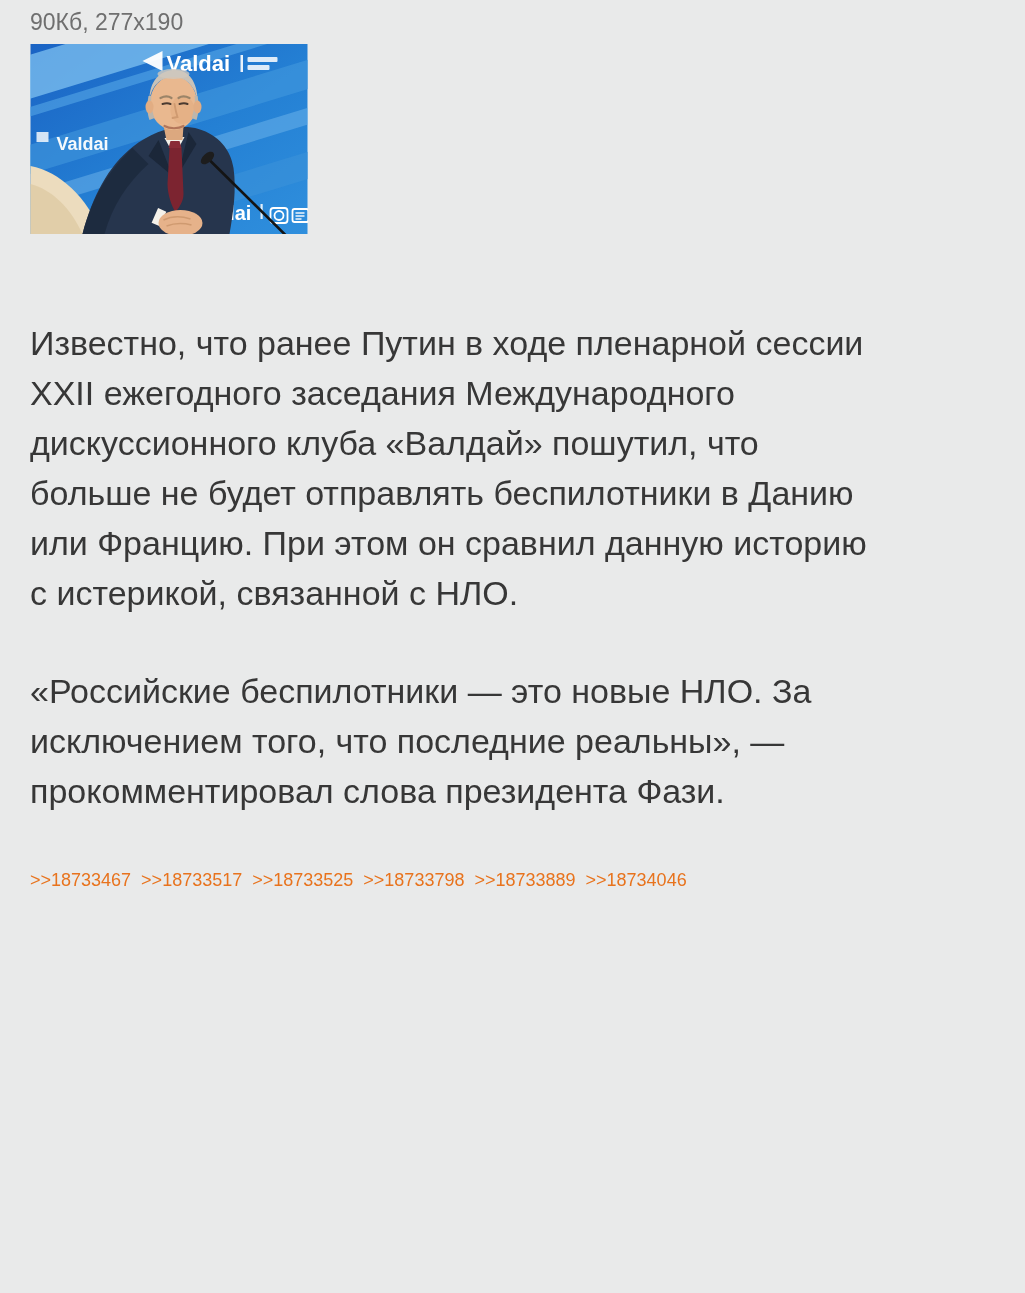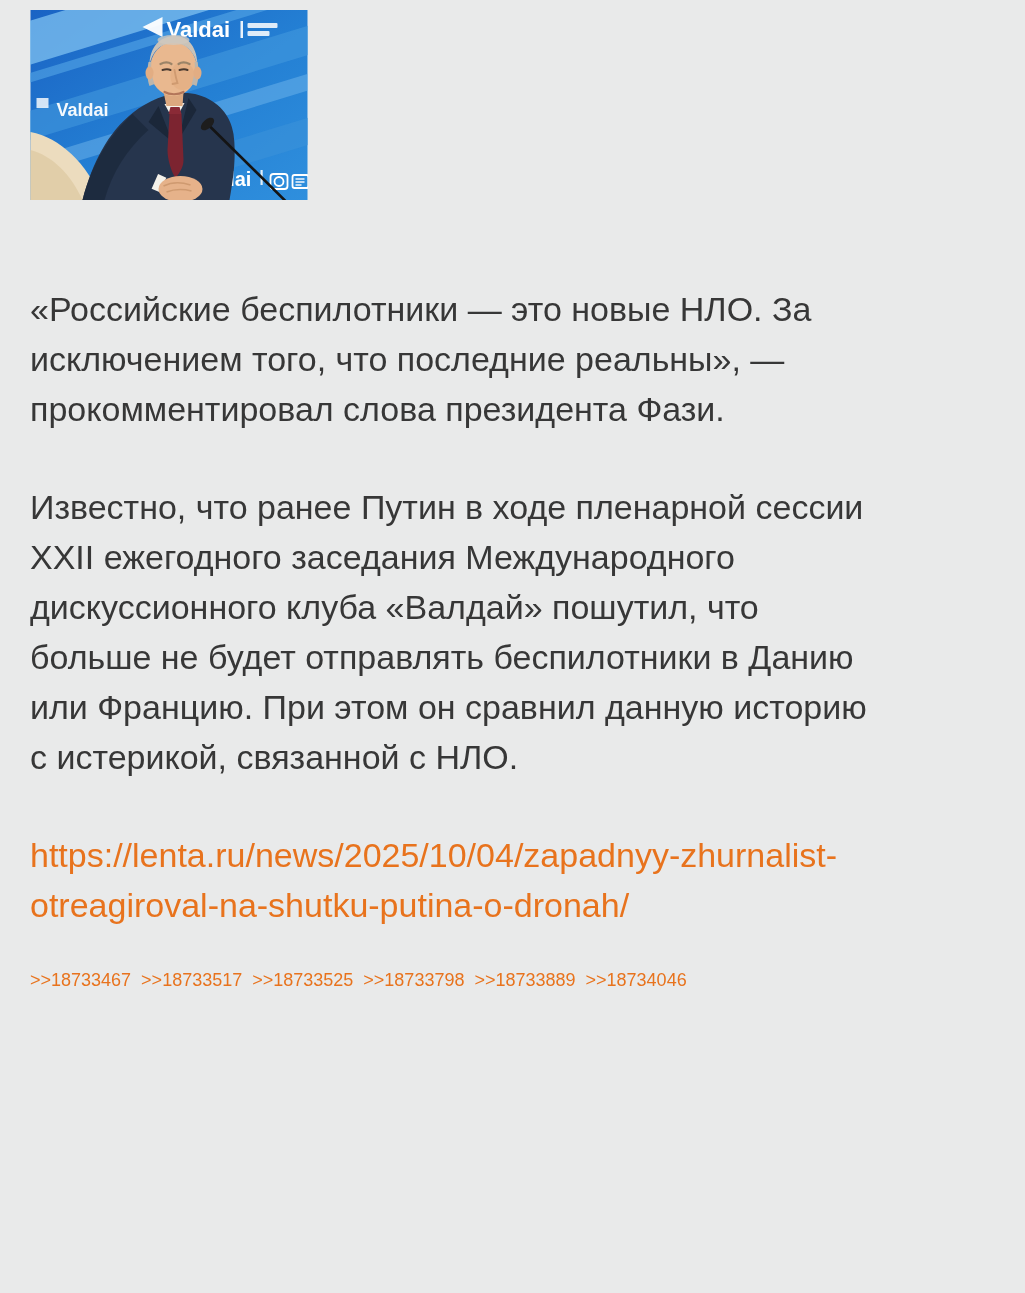--- a/index.html
+++ b/index.html
@@ -21,21 +21,21 @@
   .post { padding: 8px 30px 0 30px; }
   .file-info {
     font-size: 23px;
     line-height: 28px;
     color: var(--muted_color);
   }
   .thumb {
     display: block;
     width: 278px;
     height: 190px;
-    margin-top: 2px;
+    margin-top: 8px;
     text-decoration: none;
     cursor: pointer;
   }
   .thumb svg { display: block; }
   .message {
     margin-top: 84px;
     font-size: 34px;
     line-height: 50px;
   }
   .message p {
@@ -67,20 +67,21 @@
     font-family: "Liberation Sans", "DejaVu Sans", sans-serif;
     font-weight: 700;
     fill: #ffffff;
   }
 </style>
 </head>
 <body>
 
 <div class="post">
 
+  <div class="file-info">90Кб, 277x190</div>
 
   <a class="thumb">
     <svg width="278" height="190" viewBox="0 0 277 190">
       <defs>
         <linearGradient id="bg" x1="0" y1="0" x2="1" y2="1">
           <stop offset="0" stop-color="#1a63c4"></stop>
           <stop offset="0.55" stop-color="#2480d4"></stop>
           <stop offset="1" stop-color="#2f8fdd"></stop>
         </linearGradient>
       </defs>
@@ -156,30 +157,28 @@
       </g>
 
       <g>
         <line x1="256" y1="192" x2="180" y2="117" stroke="#141414" stroke-width="2.6" stroke-linecap="round"></line>
         <ellipse cx="177" cy="114" rx="8" ry="4.5" fill="#1d1d1d" transform="rotate(-42 177 114)"></ellipse>
       </g>
     </svg>
   </a>
 
   <div class="message">
-    <p>«Российские беспилотники — это новые НЛО. За
-исключением того, что последние реальны», —
-прокомментировал слова президента Фази.</p>
     <p>Известно, что ранее Путин в ходе пленарной сессии
 XXII ежегодного заседания Международного
 дискуссионного клуба «Валдай» пошутил, что
 больше не будет отправлять беспилотники в Данию
 или Францию. При этом он сравнил данную историю
 с истерикой, связанной с НЛО.</p>
-    <a class="article-link">https://lenta.ru/news/2025/10/04/zapadnyy-zhurnalist-
-otreagiroval-na-shutku-putina-o-dronah/</a>
+    <p>«Российские беспилотники — это новые НЛО. За
+исключением того, что последние реальны», —
+прокомментировал слова президента Фази.</p>
   </div>
 
   <div class="replies">
     <a>&gt;&gt;18733467</a><a>&gt;&gt;18733517</a><a>&gt;&gt;18733525</a><a>&gt;&gt;18733798</a><a>&gt;&gt;18733889</a><a>&gt;&gt;18734046</a>
   </div>
 
 </div>
 
 </body></html>

